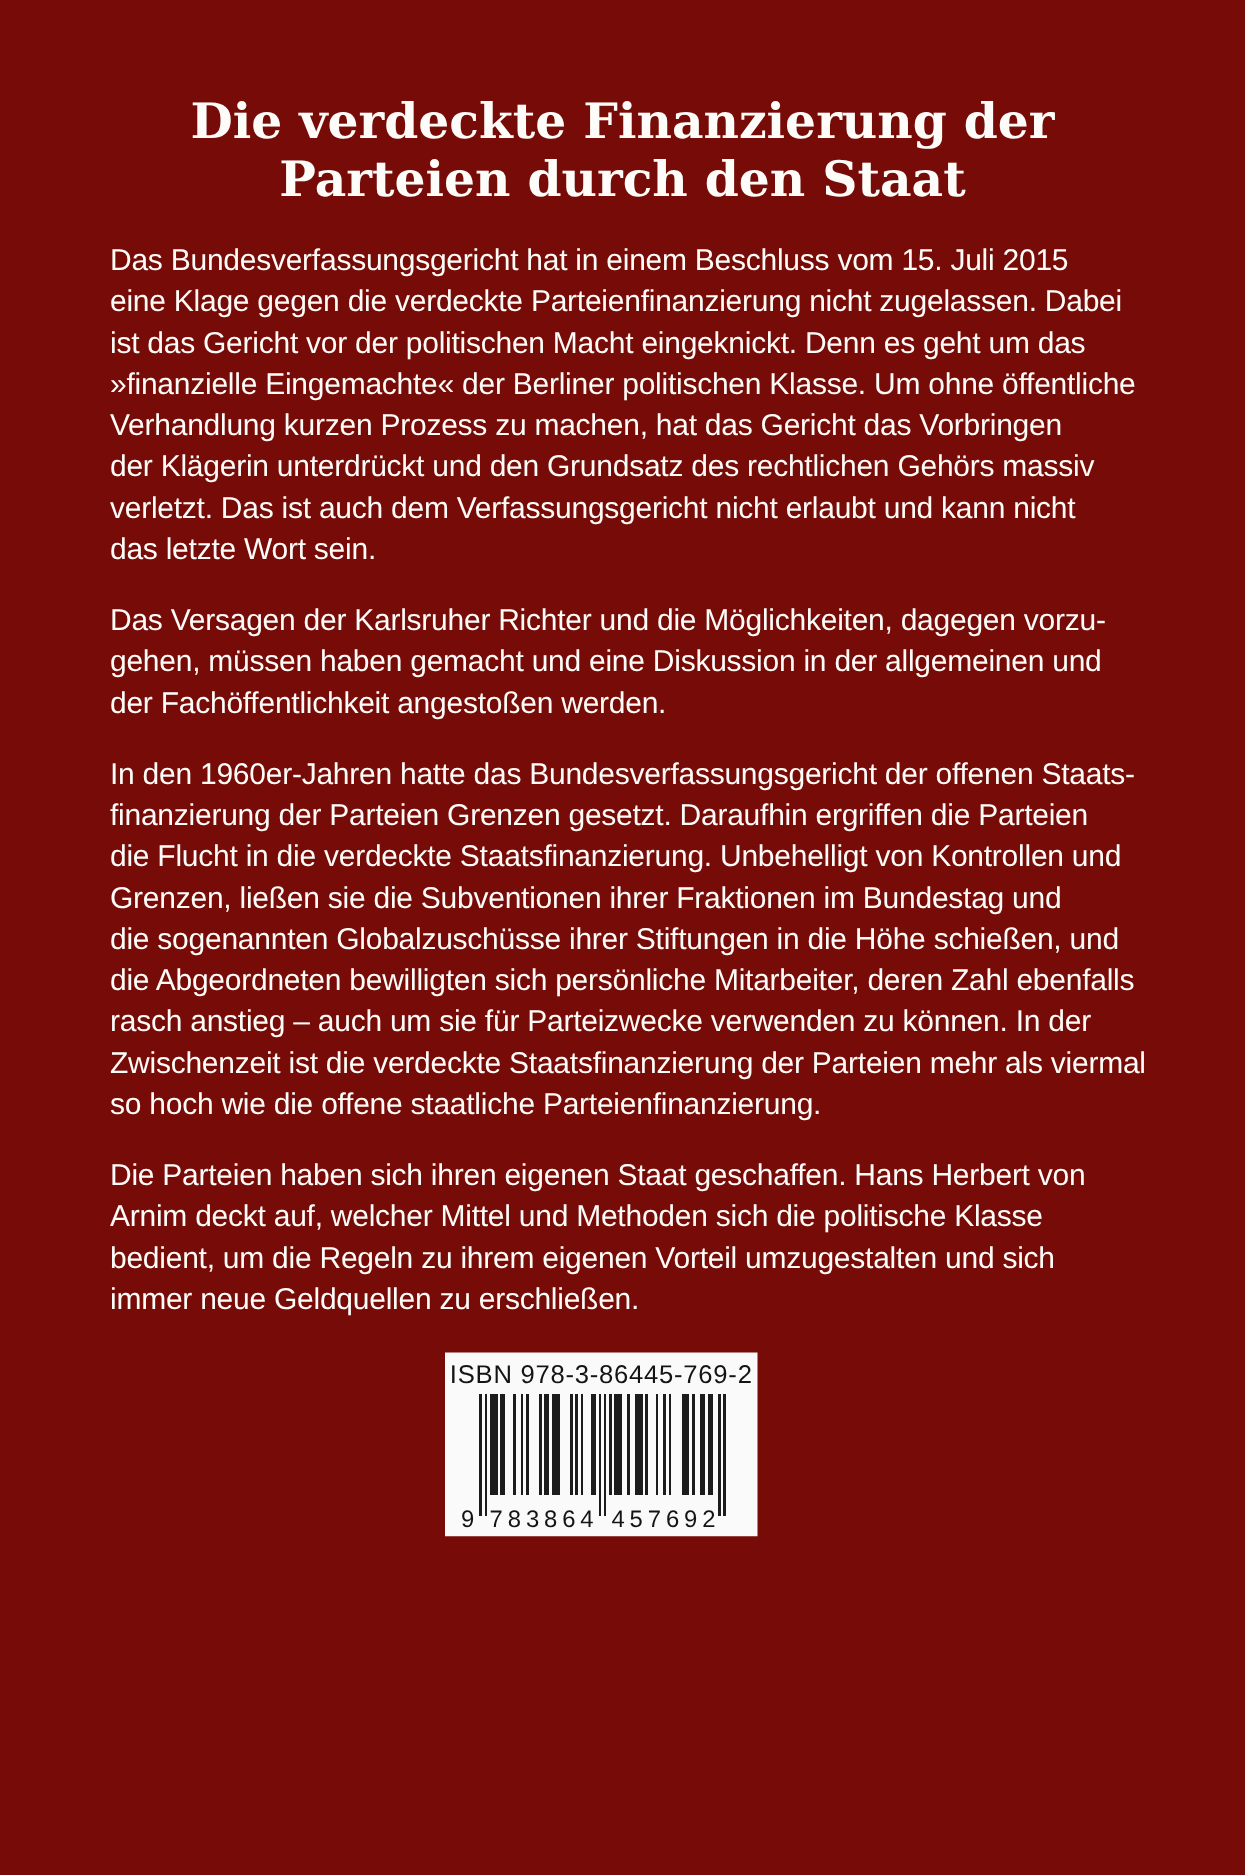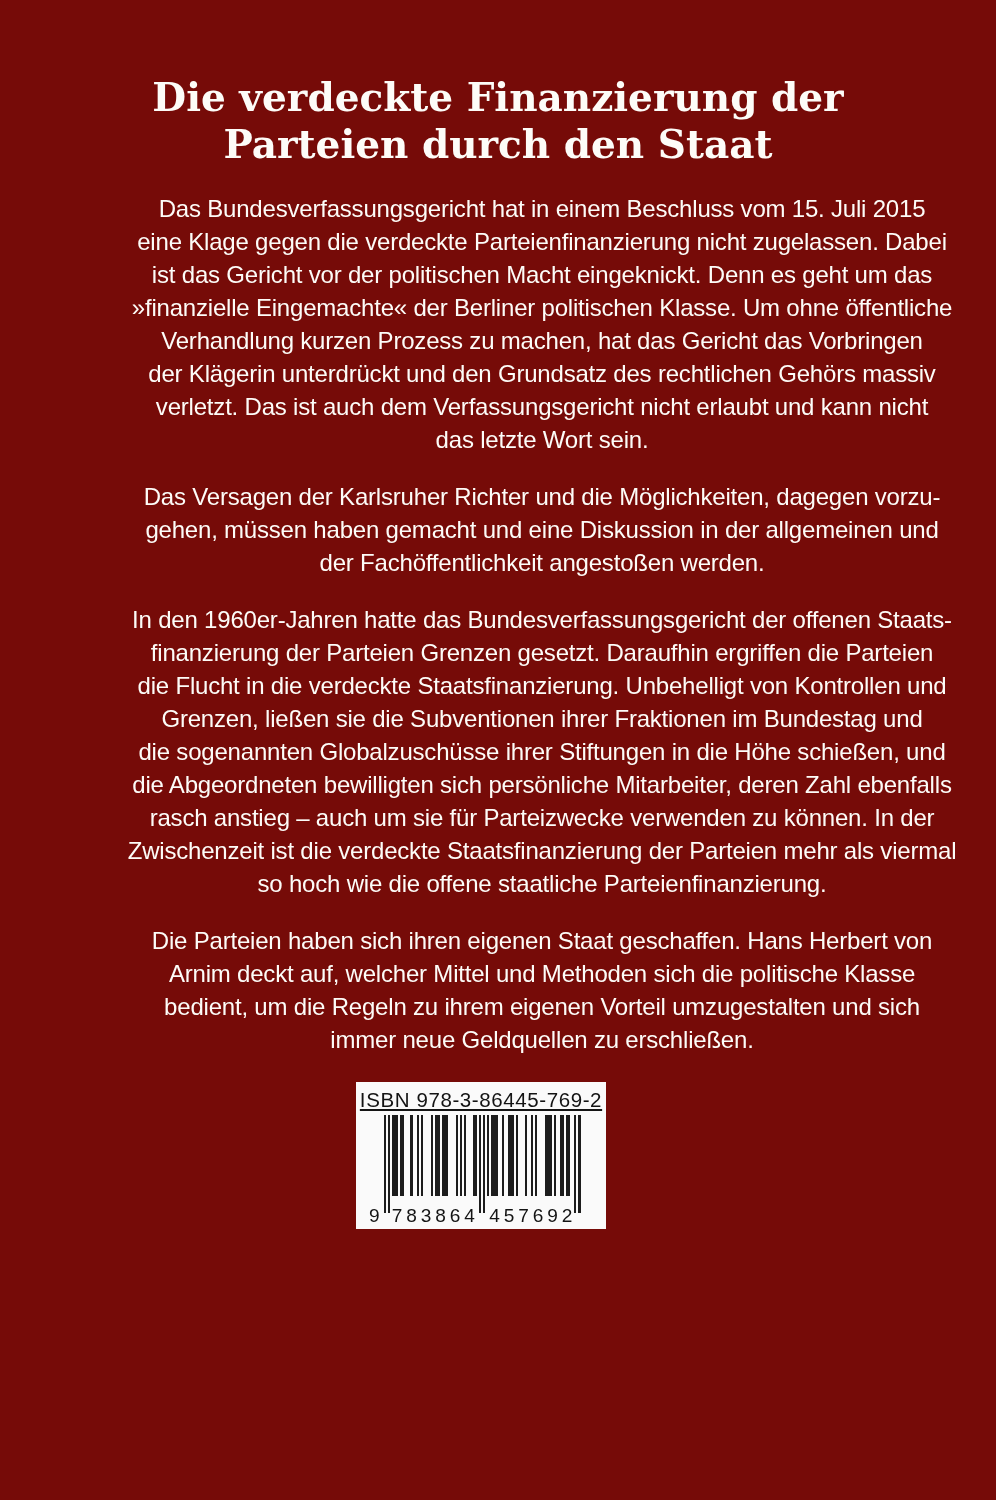--- a/index.html
+++ b/index.html
@@ -33,21 +33,20 @@
     margin:0 88px 24px 0;
     letter-spacing:0px;
   }
   p.body-par{
     font-size:24px;
     line-height:33px;
     letter-spacing:-0.2px;
     color:var(--ink);
     white-space:pre;
     margin:0 0 24px 0;
-    text-align:center;
   }
   p.callout{
     font-family:"DejaVu Serif",serif;
     font-weight:bold;
     font-size:25px;
     line-height:36px;
     color:var(--accent);
     text-align:center;
     white-space:pre;
     margin:16px 88px 16px 0;
@@ -60,21 +59,20 @@
     box-sizing:border-box;
     padding-top:6px;
     text-align:center;
   }
   .isbn-label{
     font-size:20.5px;
     color:#141414;
     letter-spacing:0.6px;
     line-height:24px;
     white-space:pre;
-    text-decoration:underline;
   }
   .ean-svg{
     display:block;
     margin:1px auto 0 auto;
     width:232px;height:112px;
   }
   .ean-svg rect{fill:var(--bar-ink);shape-rendering:crispEdges;}
   .ean-svg text{
     font-family:"Liberation Sans",sans-serif;
     font-size:9.2px;

